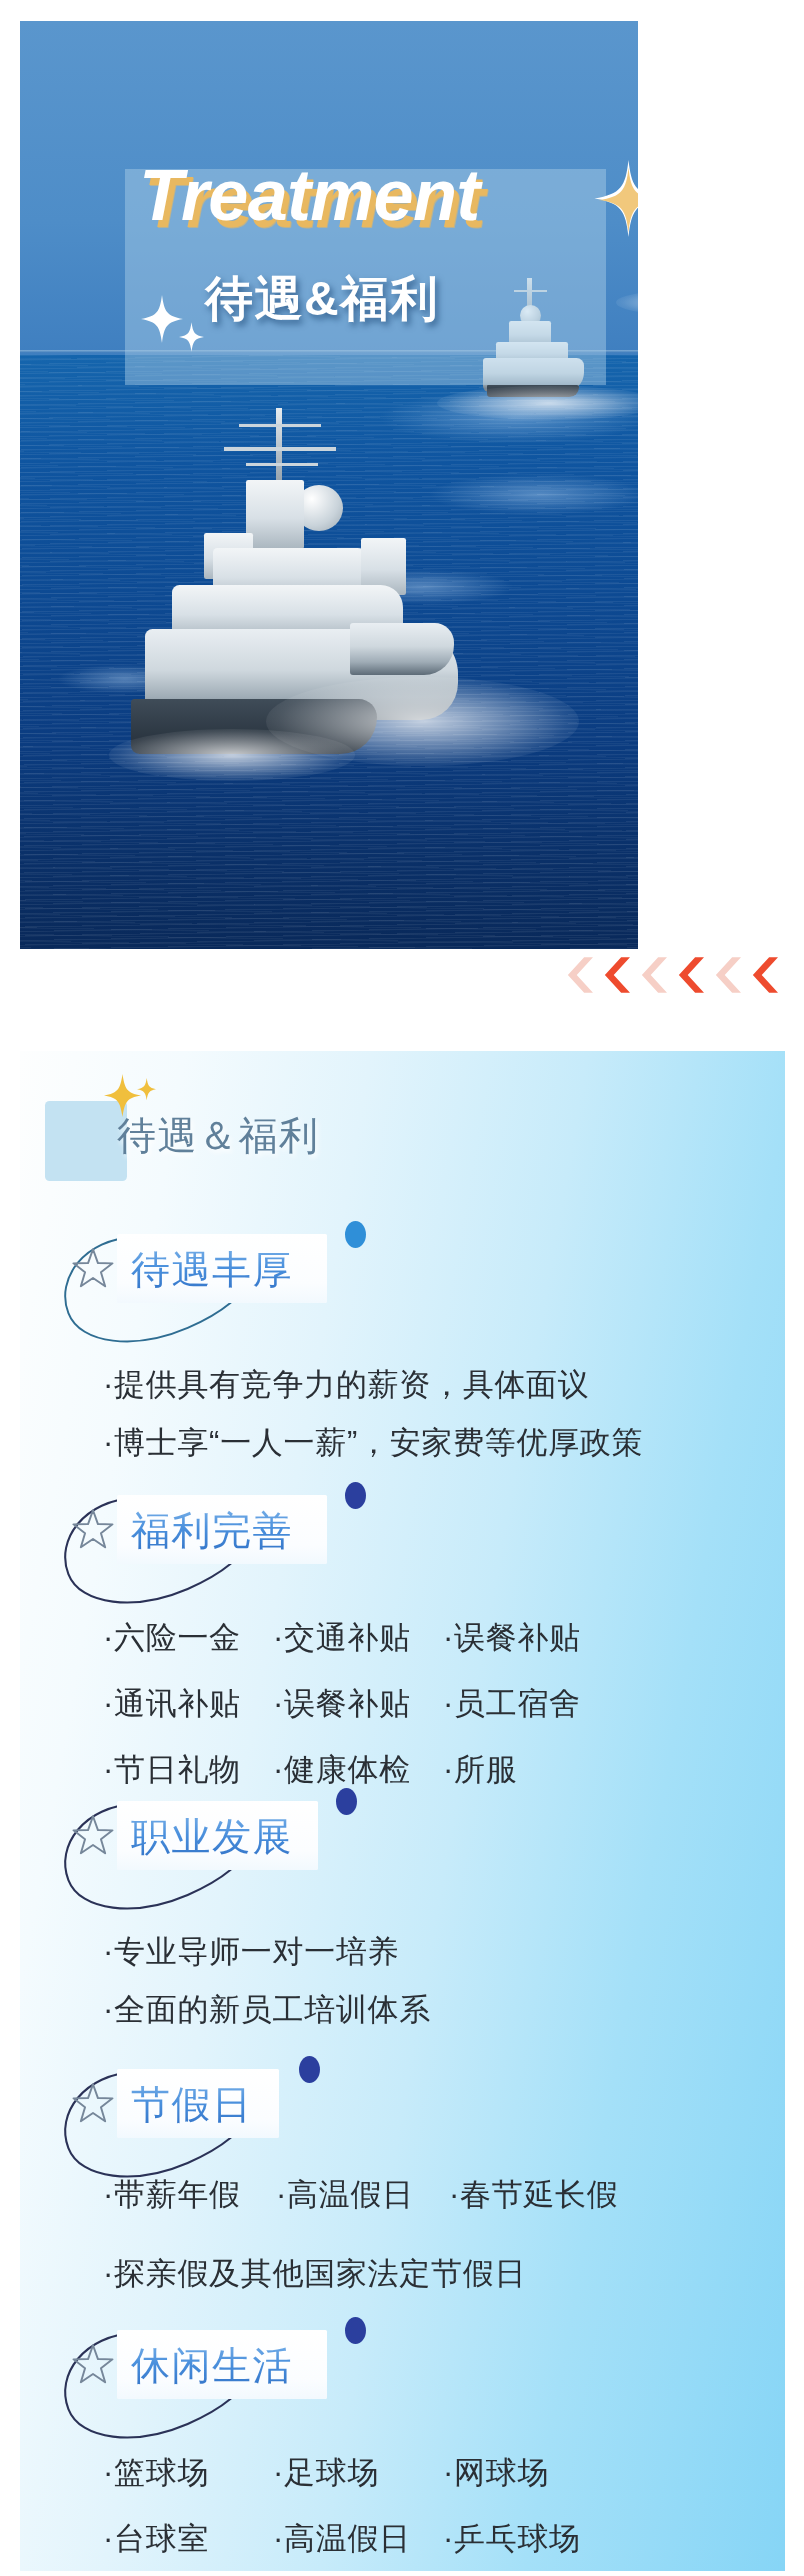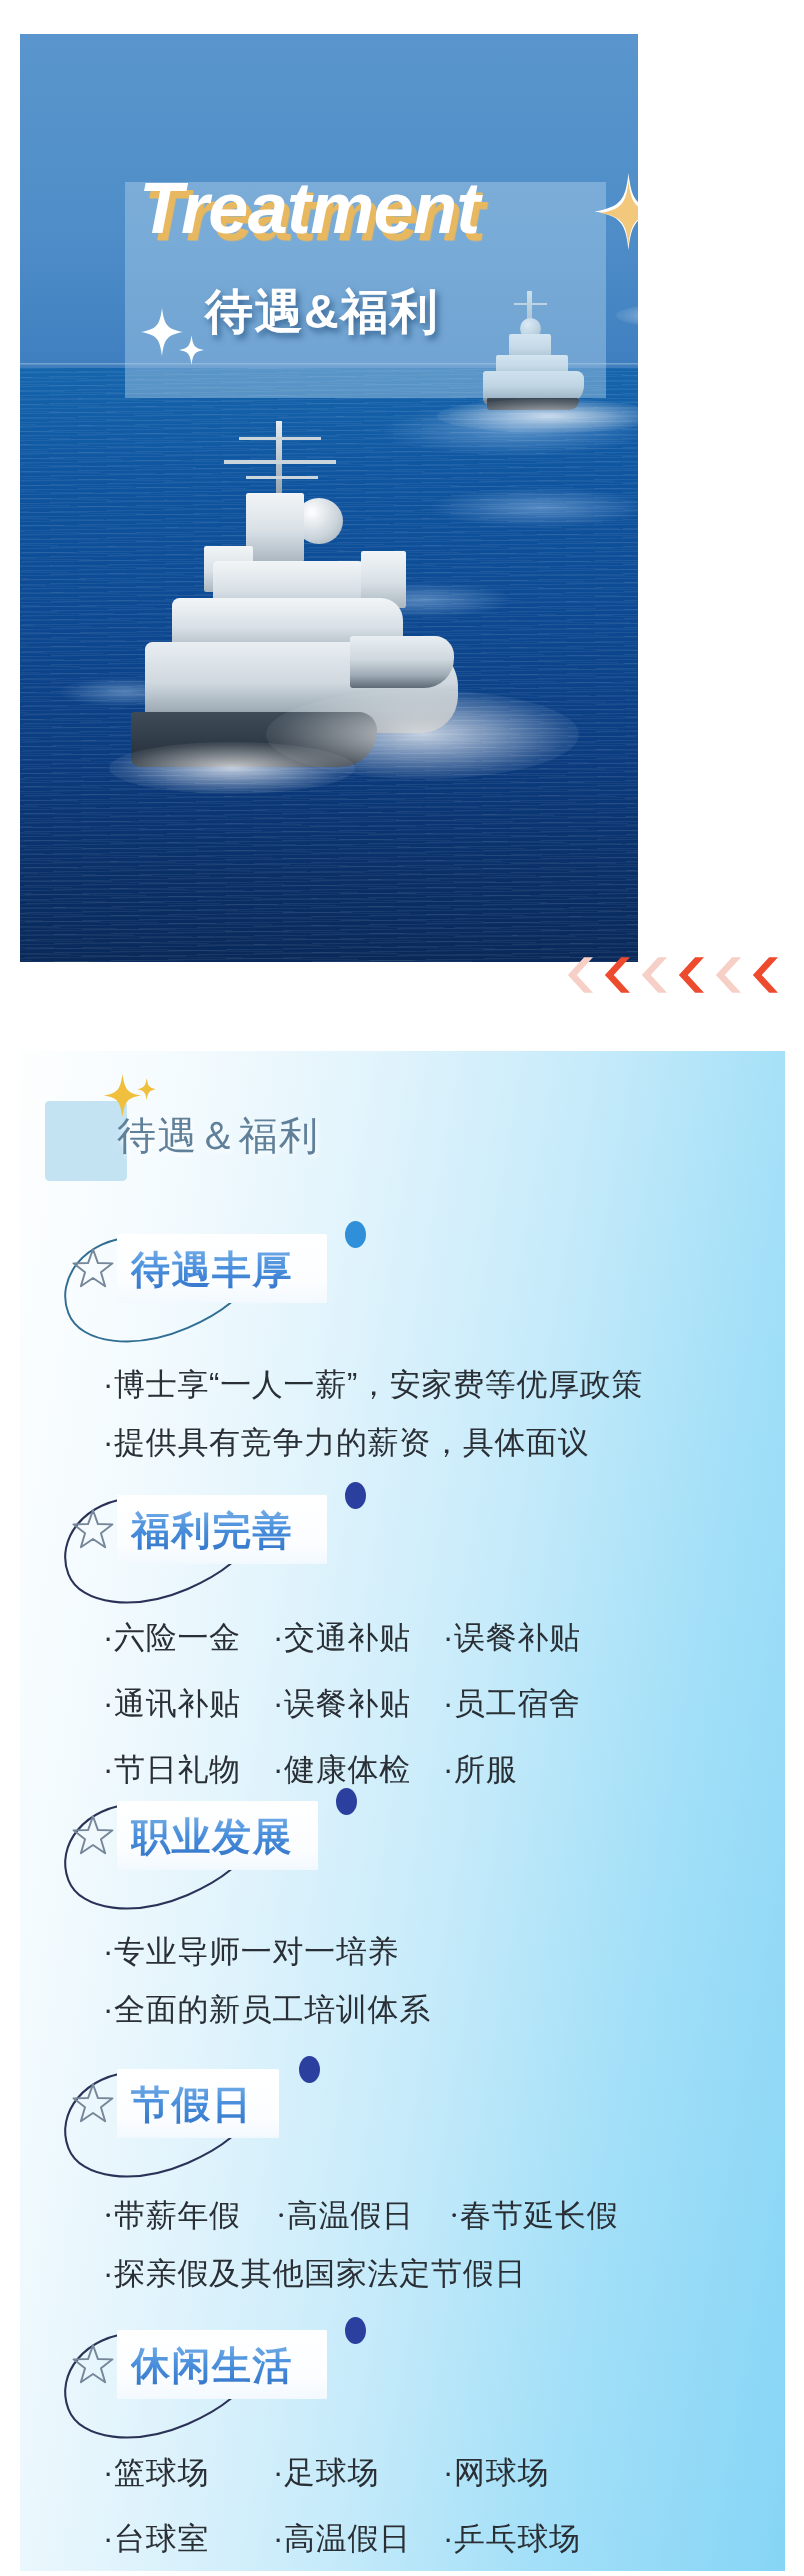--- a/index.html
+++ b/index.html
@@ -12,21 +12,21 @@
     height: 2576px;
     font-family: "Liberation Sans", "DejaVu Sans", sans-serif;
     position: relative;
     overflow: hidden;
   }
 
   
   .hero {
     position: absolute;
     left: 20px;
-    top: 34px;
+    top: 21px;
     width: 618px;
     height: 928px;
     overflow: hidden;
     background: linear-gradient(180deg, #4b8ec9 0%, #4a8cc8 28%, #2a6cb5 37%, #135aa8 48%, #0d4f9c 62%, #0b3f86 80%, #0a346f 100%);
   }
   
   .hero-sky {
     position: absolute;
     left: 0; top: 0; width: 100%; height: 36%;
     background: linear-gradient(180deg, #5a96cd 0%, #4e8dc8 60%, #3f7fc0 100%);
@@ -212,21 +212,21 @@
     top: -3px;
     height: 69px;
     background: linear-gradient(180deg, #ffffff 0%, #fbfdff 72%, #f2f9fe 100%);
     border-radius: 1.5px;
   }
   .head-txt {
     position: absolute;
     left: 72px;
     top: 6px;
     font-size: 39px;
-    font-weight: 700;
+    font-weight: 400;
     letter-spacing: 1.5px;
     white-space: nowrap;
     background: linear-gradient(180deg, #7fb4e8 0%, #4a90dd 45%, #2f6fc4 100%);
     -webkit-background-clip: text;
     background-clip: text;
     color: transparent;
   }
   .blue-dot {
     position: absolute;
     width: 21px;
@@ -376,22 +376,22 @@
         <path d="M112 8 C44 10 4 64 22 110 C38 152 112 160 182 130 C232 108 258 84 262 66" fill="none" stroke="#2f6d92" stroke-width="2.6" stroke-linecap="round"></path>
       </svg>
       <svg class="star-ico" viewBox="0 0 56 56">
         <path d="M28 3 L34.6 21.4 L54 21.8 L38.6 33.6 L44.2 52.4 L28 41.4 L11.8 52.4 L17.4 33.6 L2 21.8 L21.4 21.4 Z" fill="none" stroke="#76879a" stroke-width="2.6" stroke-linejoin="round"></path>
       </svg>
       <div class="head-plate" style="width:210px;"></div>
       <div class="head-txt">待遇丰厚</div>
       <div class="blue-dot" style="left:286px;top:-16.4px;background:#2f8fd8;"></div>
     </div>
     <div class="items" style="top:119px;">
+      <div>·提供具有竞争力的薪资，具体面议</div>
       <div>·博士享“一人一薪”，安家费等优厚政策</div>
-      <div>·提供具有竞争力的薪资，具体面议</div>
     </div>
   </div>
 
   <div class="block" style="top:447px;">
     <div class="head-row" style="top:0;">
       <svg class="orbit" viewBox="0 0 330 185">
         <path d="M112 8 C44 10 4 64 22 110 C38 152 112 160 182 130 C232 108 258 84 262 66" fill="none" stroke="#2b3257" stroke-width="2.8" stroke-linecap="round"></path>
       </svg>
       <svg class="star-ico" viewBox="0 0 56 56">
         <path d="M28 3 L34.6 21.4 L54 21.8 L38.6 33.6 L44.2 52.4 L28 41.4 L11.8 52.4 L17.4 33.6 L2 21.8 L21.4 21.4 Z" fill="none" stroke="#76879a" stroke-width="2.6" stroke-linejoin="round"></path>
@@ -436,21 +436,21 @@
       <svg class="orbit" viewBox="0 0 330 185">
         <path d="M112 8 C44 10 4 64 22 110 C38 152 112 160 182 130 C232 108 258 84 262 66" fill="none" stroke="#2b3257" stroke-width="2.8" stroke-linecap="round"></path>
       </svg>
       <svg class="star-ico" viewBox="0 0 56 56">
         <path d="M28 3 L34.6 21.4 L54 21.8 L38.6 33.6 L44.2 52.4 L28 41.4 L11.8 52.4 L17.4 33.6 L2 21.8 L21.4 21.4 Z" fill="none" stroke="#76879a" stroke-width="2.6" stroke-linejoin="round"></path>
       </svg>
       <div class="head-plate" style="width:162px;"></div>
       <div class="head-txt">节假日</div>
       <div class="blue-dot" style="left:240px;top:-16.4px;background:#2b3f9e;"></div>
     </div>
-    <div class="grid3 tight" style="top:123px;font-family:Liberation Serif, serif;">
+    <div class="grid3 tight" style="top:102px;">
       <span>·带薪年假</span>
       <span>·高温假日</span>
       <span>·春节延长假</span>
     </div>
     <div class="items" style="top:173px;">
       <div>·探亲假及其他国家法定节假日</div>
     </div>
   </div>
 
   <div class="block" style="top:1282px;">

